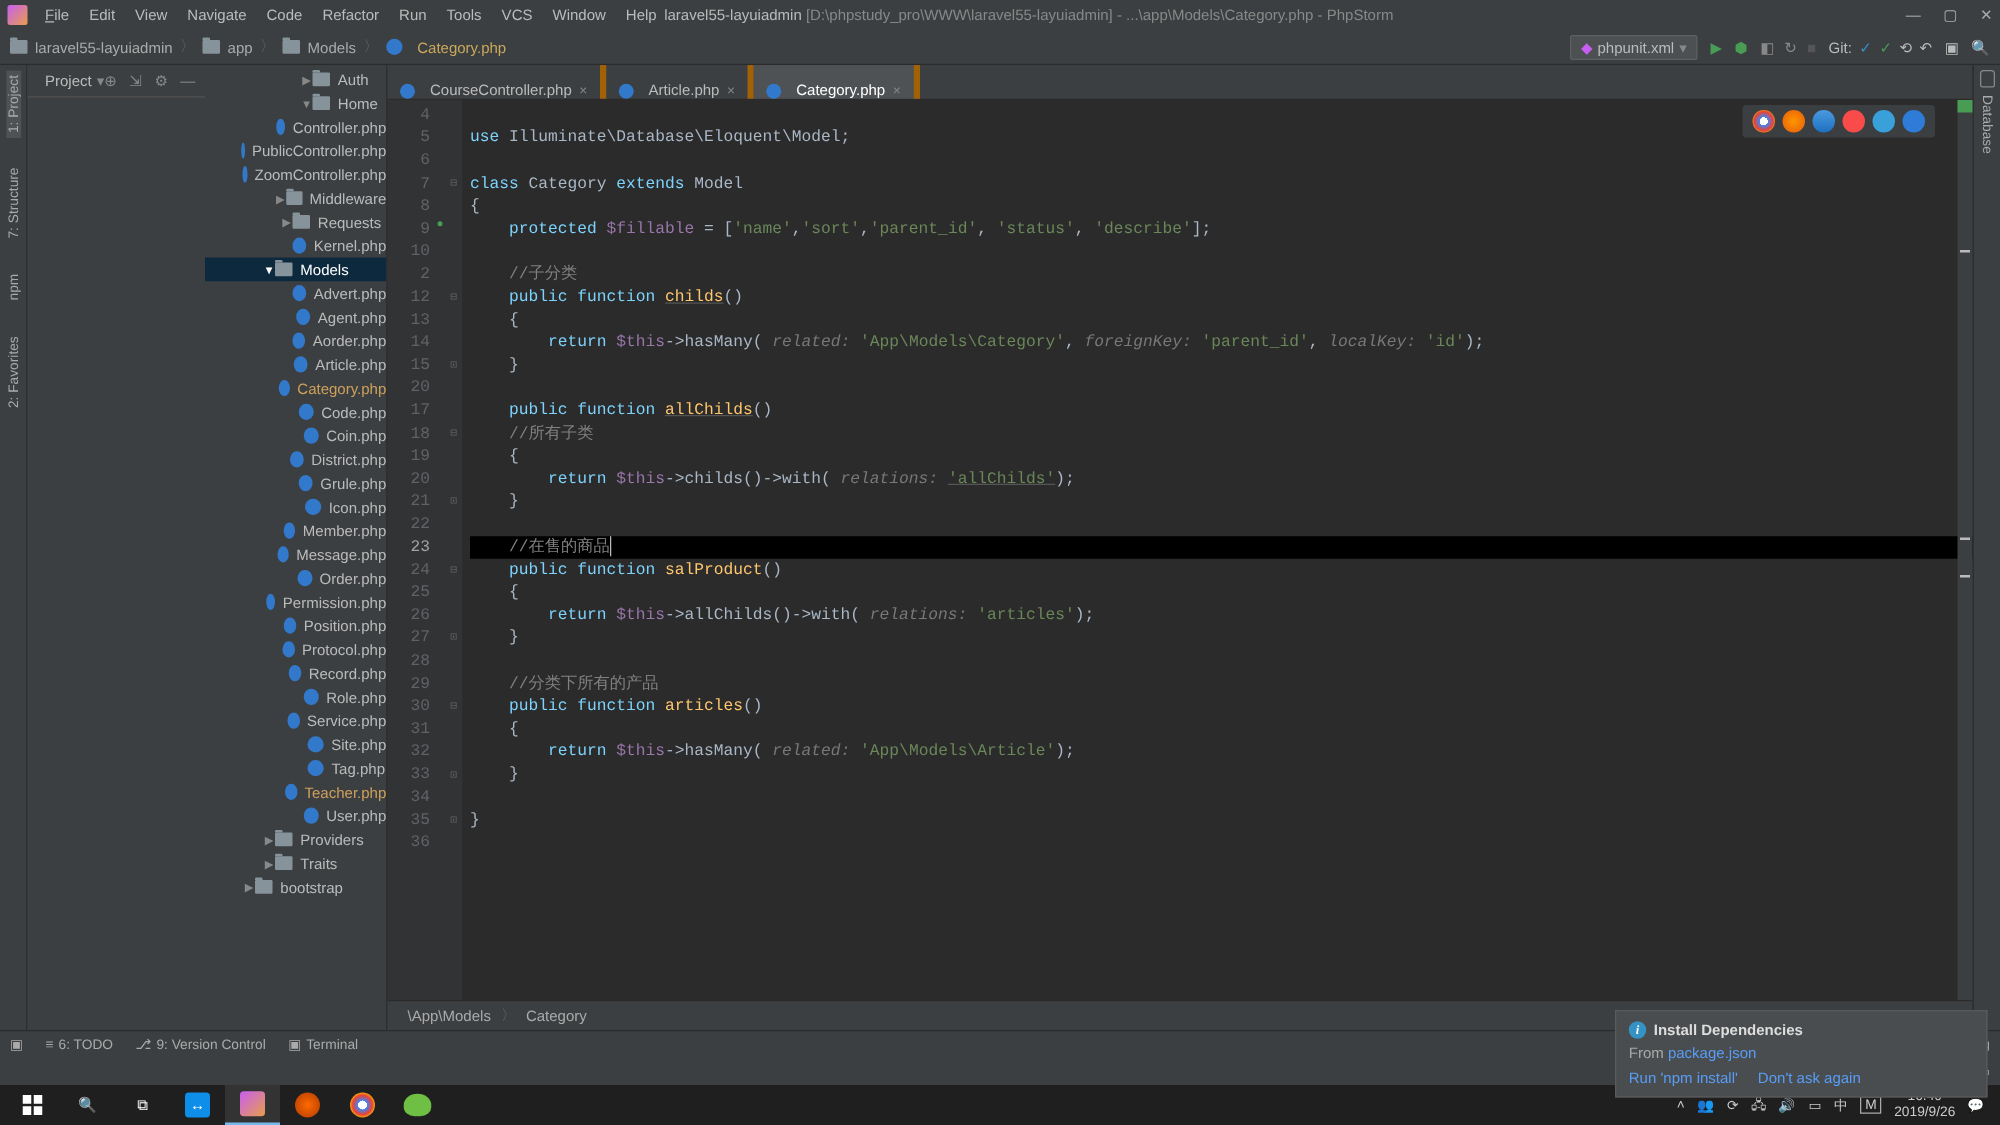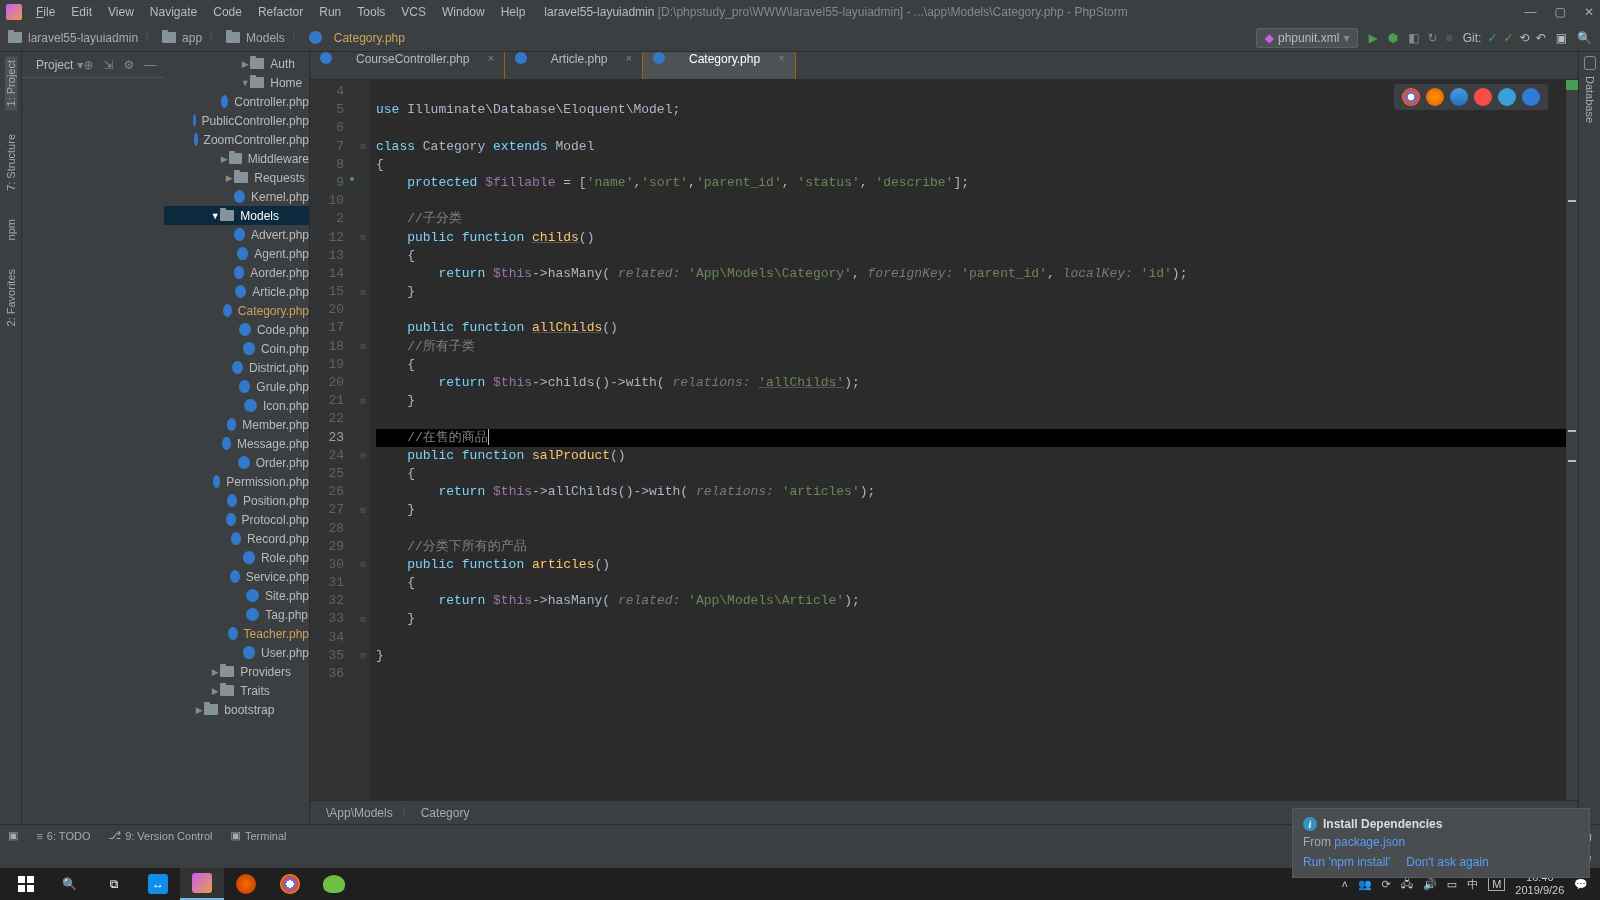--- a/index.html
+++ b/index.html
@@ -2,21 +2,21 @@
 <html><head>
 <meta charset="utf-8">
 <style>
 *{box-sizing:border-box;margin:0;padding:0;user-select:none}
 body{font-family:'Segoe UI',Arial,sans-serif;font-size:12px;background:#3c3f41;color:#bbb;overflow:hidden;width:1600px;height:900px;position:relative}
 .titlebar{height:24px;background:#3c3f41;display:flex;align-items:center;padding:0 6px;font-size:12px}
 .titlebar .logo{width:16px;height:16px;background:linear-gradient(135deg,#c75ef1,#e89e4b);border-radius:2px;margin-right:8px}
 .menubar{display:flex;gap:4px}
 .menubar span{padding:2px 6px;cursor:pointer}
 .menubar span u{text-decoration:underline}
-.title-text{margin-left:13px;color:#888}
+.title-text{margin-left:0;color:#888}
 .title-text b{color:#bbb;font-weight:normal}
 .win-controls{margin-left:auto;display:flex;gap:18px;color:#aaa}
 .toolbar{height:28px;background:#3c3f41;border-bottom:1px solid #2b2b2b;display:flex;align-items:center;padding:0 8px}
 .breadcrumb{display:flex;align-items:center;gap:6px;color:#aaa}
 .breadcrumb .folder-icon{width:14px;height:11px;background:#87939a;border-radius:1px;position:relative}
 .breadcrumb .folder-icon:before{content:'';position:absolute;top:-2px;left:0;width:6px;height:2px;background:#87939a;border-radius:1px 1px 0 0}
 .breadcrumb .chev{color:#666}
 .breadcrumb .active{color:#c9a85c}
 .toolbar-right{margin-left:auto;display:flex;align-items:center;gap:10px}
 .config-select{background:#4c5052;border:1px solid #5e6060;padding:2px 8px;border-radius:2px;display:flex;align-items:center;gap:4px}
@@ -34,21 +34,21 @@
 .tree-row{height:19px;display:flex;align-items:center;padding-left:8px;cursor:pointer}
 .tree-row.sel{background:#0d293e;color:#fff}
 .tree-row.dim{color:#cea05b}
 .indent{display:inline-block}
 .arrow{width:10px;color:#888;font-size:9px;text-align:center}
 .icon-folder{width:14px;height:11px;background:#87939a;border-radius:1px;margin-right:6px;position:relative}
 .icon-folder:before{content:'';position:absolute;top:-2px;left:0;width:6px;height:2px;background:#87939a;border-radius:1px 1px 0 0}
 .icon-php{width:13px;height:13px;border-radius:50%;background:#3279cb;margin-right:6px;display:flex;align-items:center;justify-content:center;font-size:7px;color:#fff;font-weight:bold}
 .editor-area{flex:1;display:flex;flex-direction:column;background:#2b2b2b}
 .tabs{height:28px;display:flex;background:#3c3f41;border-bottom:1px solid #2b2b2b}
-.tab{padding:0 10px;display:flex;align-items:flex-start;gap:18px;border-right:1px solid #a16207;color:#bbb;cursor:pointer}
+.tab{padding:0 10px;display:flex;align-items:flex-end;gap:6px;border-right:5px solid #a16207;color:#bbb;cursor:pointer}
 .tab.active{background:#4e5254;color:#fff}
 .tab .icon-php{width:12px;height:12px}
 .tab .close{color:#888;font-size:11px}
 .editor-body{flex:1;display:flex;font-family:Consolas,'Courier New',monospace;font-size:13px;position:relative}
 .gutter{width:46px;background:#313335;text-align:right;color:#606366;padding-top:3px}
 .gutter div{height:18.2px;line-height:18.2px;padding-right:12px;position:relative}
 .gutter .cur{color:#a4a3a3}
 .gutter .mark{position:absolute;right:2px;top:3px;width:4px;height:4px;border-radius:50%;background:#499c54}
 .fold-col{width:14px;background:#313335;padding-top:3px}
 .fold-col div{height:18.2px;display:flex;align-items:center;justify-content:center;color:#606366;font-size:9px}

